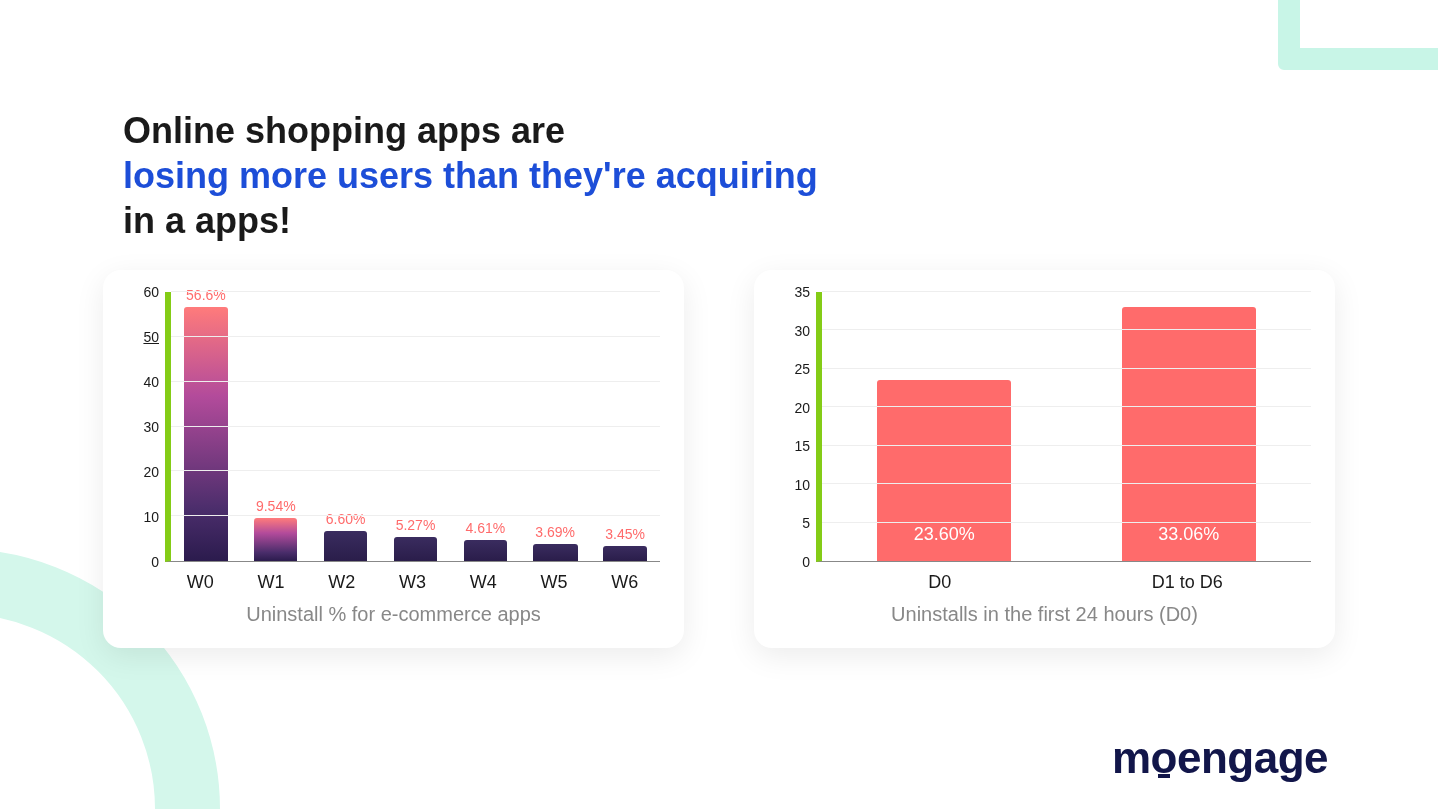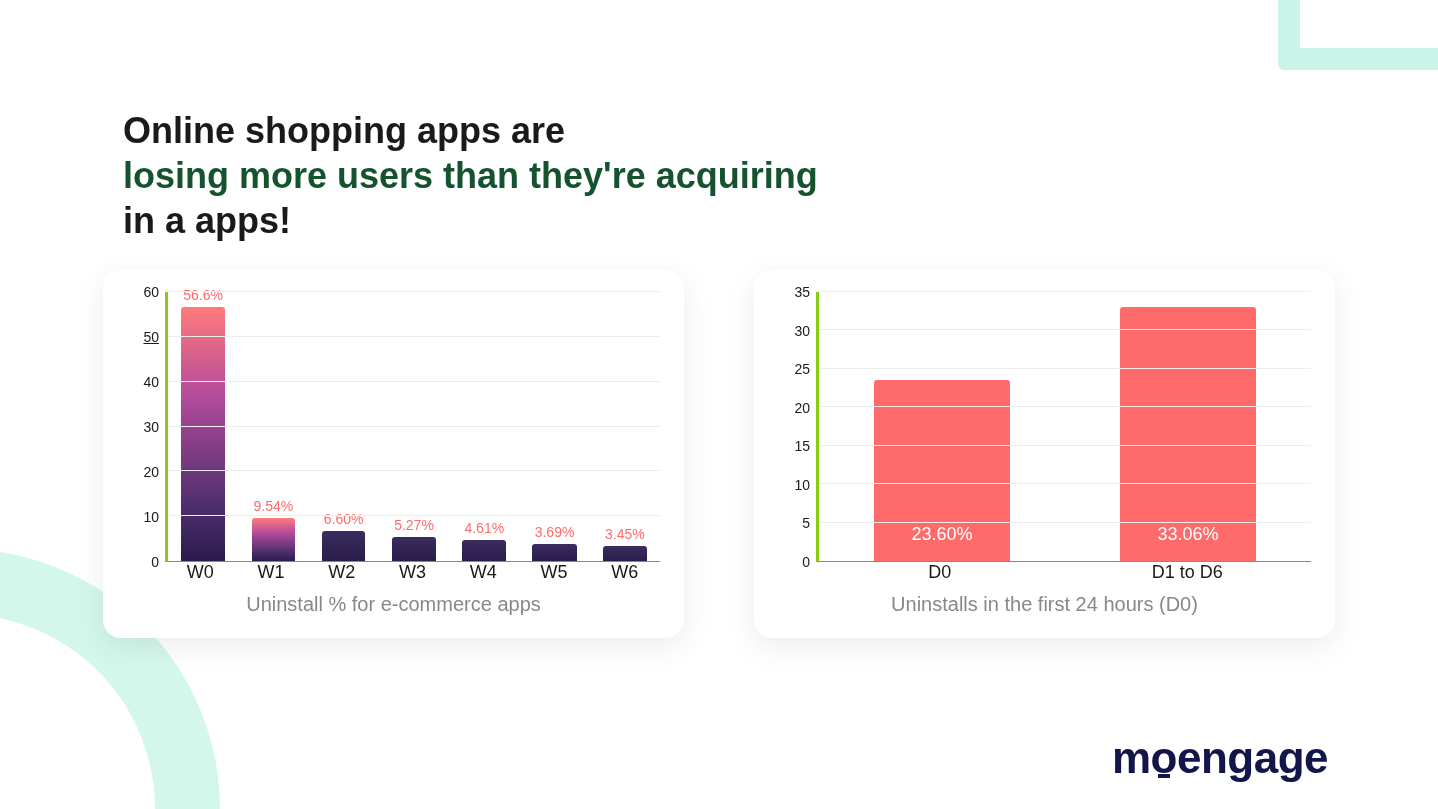--- a/index.html
+++ b/index.html
@@ -5,43 +5,43 @@
   * { box-sizing: border-box; margin: 0; padding: 0; }
   html, body { width: 1438px; height: 809px; font-family: -apple-system, BlinkMacSystemFont, 'Segoe UI', sans-serif; background: #fff; overflow: hidden; position: relative; }
   
   
   .deco-top { position: absolute; top: -20px; right: 30px; pointer-events: none; }
   .deco-top-box { position: absolute; top: -40px; left: -130px; width: 280px; height: 130px; border: 22px solid #c8f5e7; border-radius: 6px; }
   .deco-bl { position: absolute; left: -300px; bottom: -260px; width: 520px; height: 520px; border: 65px solid #d4f7eb; border-radius: 50%; }
   
   
   .headline { position: absolute; top: 108px; left: 123px; font-size: 36px; font-weight: 700; line-height: 1.25; color: #1a1a1a; }
-  .headline .hl-blue { color: #14532d; text-align: center; }
+  .headline .hl-blue { color: #1d4ed8; text-align: center; }
   
   
   .cards { position: absolute; top: 270px; left: 103px; right: 103px; display: flex; gap: 70px; }
   .card { background: #fff; border-radius: 18px; box-shadow: 0 8px 30px rgba(0,0,0,0.08); padding: 22px 24px; flex: 1; }
   
   
   .chart-title { text-align: center; color: #888; font-size: 20px; margin-top: 10px; }
   .chart-area { position: relative; height: 270px; display: flex; }
   .y-axis { position: relative; width: 38px; }
   .y-axis .tick { position: absolute; right: 6px; font-size: 14px; color: #1a1a1a; transform: translateY(50%); }
-  .plot { position: relative; flex: 1; border-left: 3px solid #84cc16; border-bottom: 1px solid #888; text-decoration: underline; }
+  .plot { position: relative; flex: 1; border-left: 6px solid #84cc16; border-bottom: 1px solid #888; text-decoration: underline; }
   .grid-line { position: absolute; left: 0; right: 0; border-top: 1px solid #eee; }
   .bars { position: absolute; inset: 0; display: flex; align-items: flex-end; }
   .bar-slot { flex: 1; display: flex; flex-direction: column; align-items: center; justify-content: flex-end; height: 100%; position: relative; }
   .bar { width: 62%; border-radius: 3px 3px 0 0; position: relative; }
   .bar-grad { background: linear-gradient(180deg, #ff7b7b 0%, #b34b9b 35%, #4a2d6b 80%, #2b1b4d 100%); }
   .bar-dark { background: linear-gradient(180deg, #3a2c5f 0%, #2a1d4a 100%); }
   .bar-coral { background: #ff6b6b; }
   .bar-label-top { position: absolute; bottom: calc(100% + 4px); left: 50%; transform: translateX(-50%); font-size: 14px; color: #ff6b6b; font-weight: 500; }
   .bar-label-in { position: absolute; bottom: 16px; left: 50%; transform: translateX(-50%); font-size: 18px; color: #fff; }
   .x-axis { display: flex; margin-left: 38px; }
-  .x-axis div { flex: 1; text-align: center; font-size: 18px; color: #1a1a1a; }
+  .x-axis div { flex: 1; text-align: center; font-size: 18px; color: #1a1a1a; padding-top: 10px; }
   
   
   .brand { position: absolute; right: 110px; bottom: 26px; font-size: 44px; font-weight: 800; color: #12164a; letter-spacing: -0.5px; }
   .brand .o2 { display: inline-block; position: relative; }
   .brand .o2::after { content: ""; position: absolute; left: 50%; bottom: 5px; width: 12px; height: 4px; background: #12164a; transform: translateX(-50%); }
 </style>
 </head>
 <body>
 
 <div class="deco-top">

